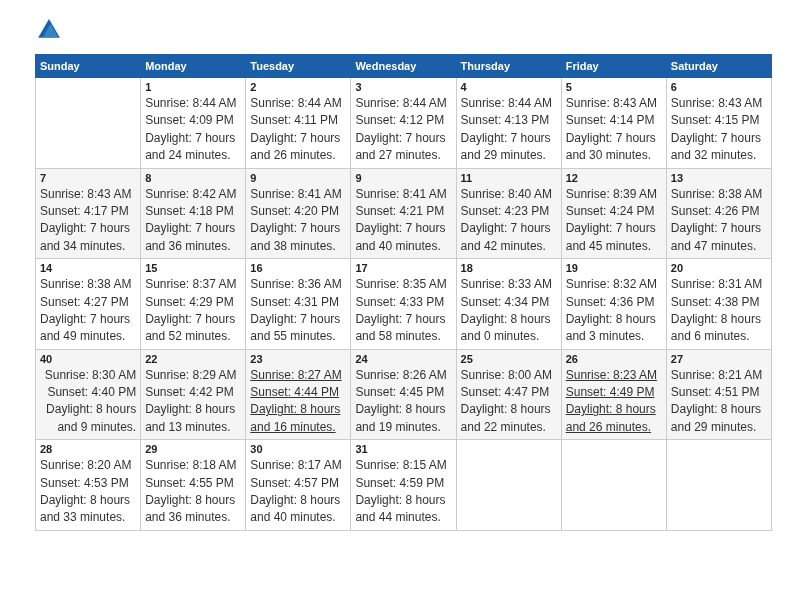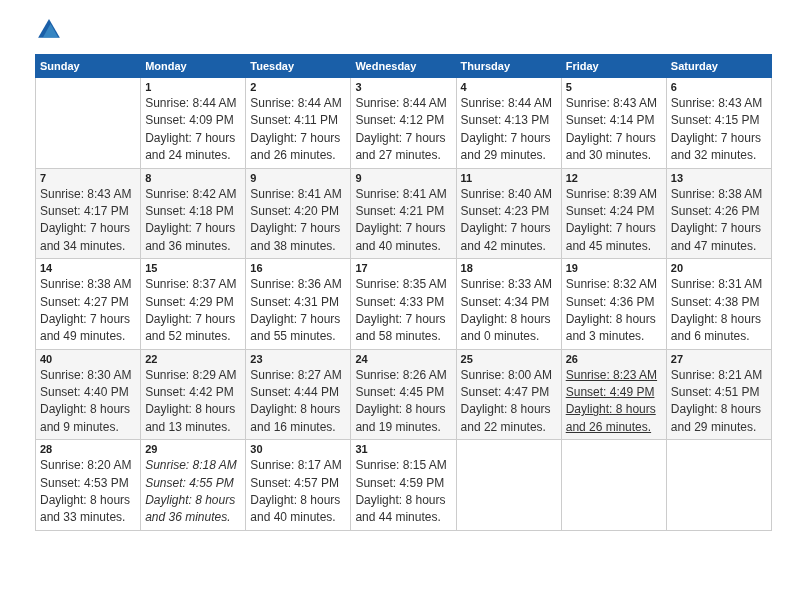--- a/index.html
+++ b/index.html
@@ -274,35 +274,35 @@
             <span class="day-num">20</span>
             <div class="cell-info" style="white-space: pre-line;">Sunrise: 8:31 AM
 Sunset: 4:38 PM
 Daylight: 8 hours
 and 6 minutes.</div>
           </td>
         </tr>
         <tr class="row-alt">
           <td>
             <span class="day-num">40</span>
-            <div class="cell-info" style="white-space: pre-line;">Sunrise: 8:30 AM
+            <div class="cell-info" style="white-space: pre-line; text-align: right;">Sunrise: 8:30 AM
 Sunset: 4:40 PM
 Daylight: 8 hours
 and 9 minutes.</div>
           </td>
           <td>
             <span class="day-num">22</span>
             <div class="cell-info" style="white-space: pre-line;">Sunrise: 8:29 AM
 Sunset: 4:42 PM
 Daylight: 8 hours
 and 13 minutes.</div>
           </td>
           <td>
             <span class="day-num">23</span>
-            <div class="cell-info" style="white-space: pre-line;">Sunrise: 8:27 AM
+            <div class="cell-info" style="white-space: pre-line; text-decoration: underline;">Sunrise: 8:27 AM
 Sunset: 4:44 PM
 Daylight: 8 hours
 and 16 minutes.</div>
           </td>
           <td>
             <span class="day-num">24</span>
             <div class="cell-info" style="white-space: pre-line;">Sunrise: 8:26 AM
 Sunset: 4:45 PM
 Daylight: 8 hours
 and 19 minutes.</div>
@@ -332,21 +332,21 @@
         <tr>
           <td>
             <span class="day-num">28</span>
             <div class="cell-info" style="white-space: pre-line;">Sunrise: 8:20 AM
 Sunset: 4:53 PM
 Daylight: 8 hours
 and 33 minutes.</div>
           </td>
           <td>
             <span class="day-num">29</span>
-            <div class="cell-info" style="white-space: pre-line; font-style: italic;">Sunrise: 8:18 AM
+            <div class="cell-info" style="white-space: pre-line;">Sunrise: 8:18 AM
 Sunset: 4:55 PM
 Daylight: 8 hours
 and 36 minutes.</div>
           </td>
           <td>
             <span class="day-num">30</span>
             <div class="cell-info" style="white-space: pre-line;">Sunrise: 8:17 AM
 Sunset: 4:57 PM
 Daylight: 8 hours
 and 40 minutes.</div>

